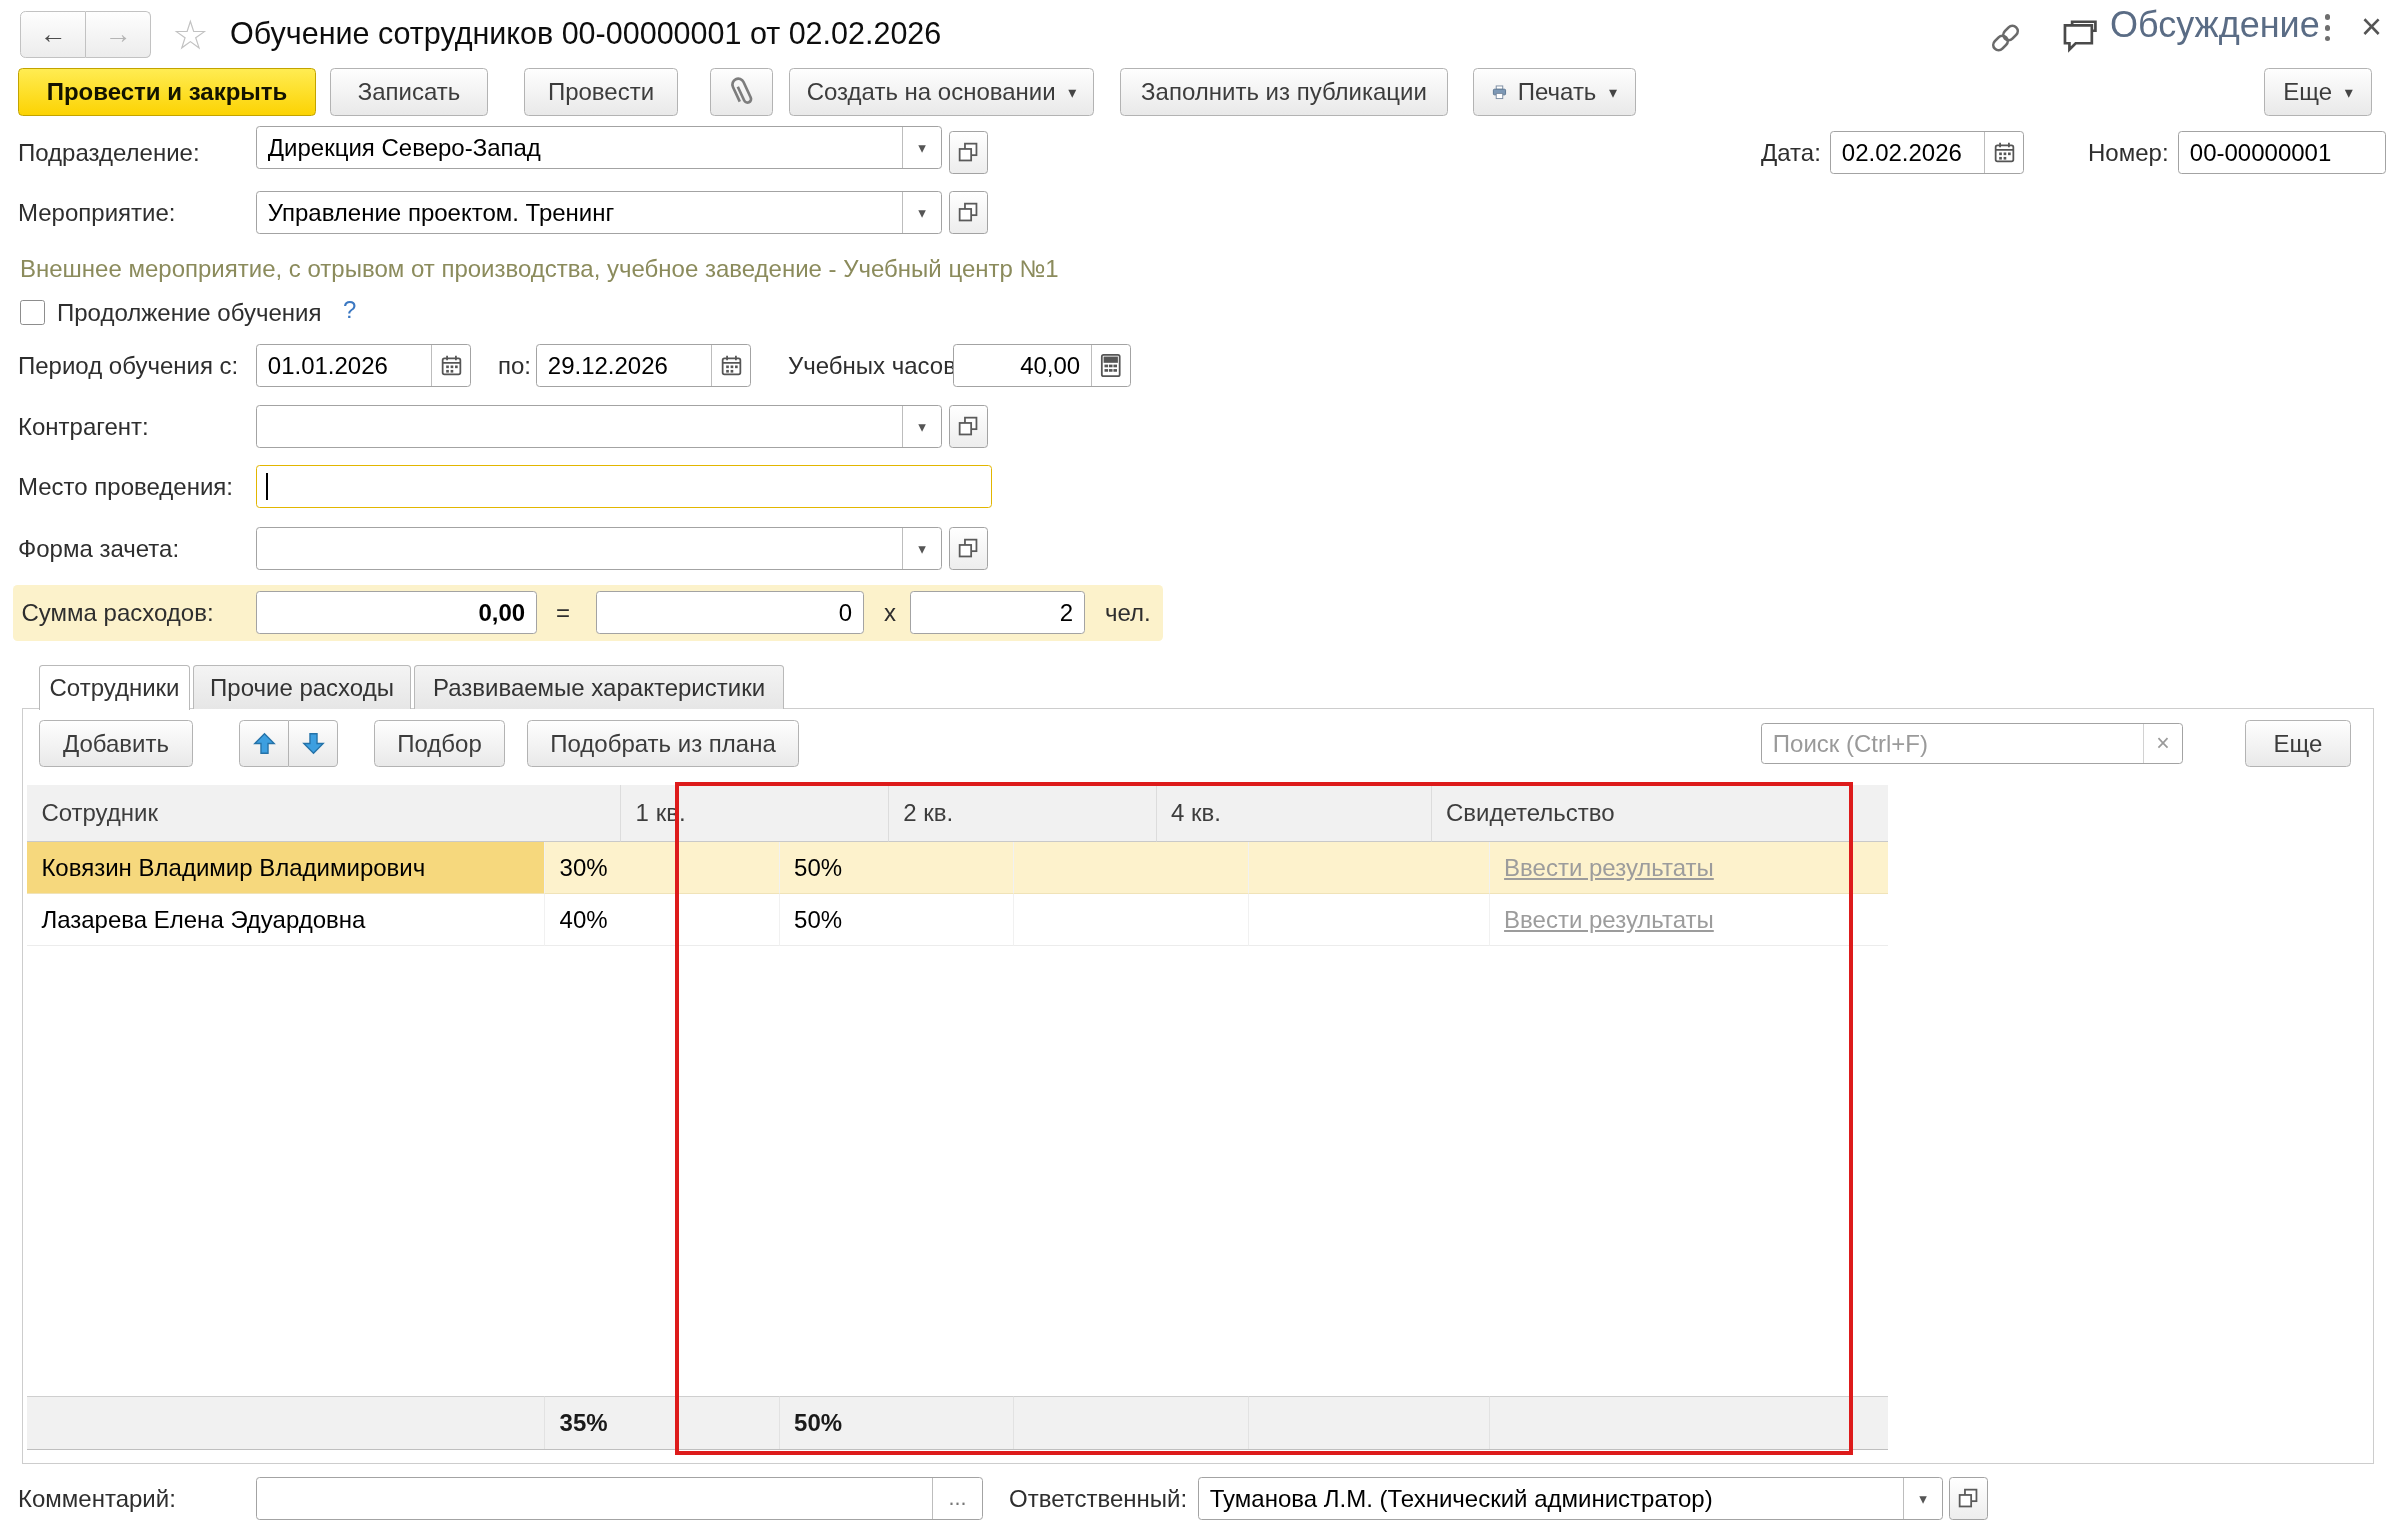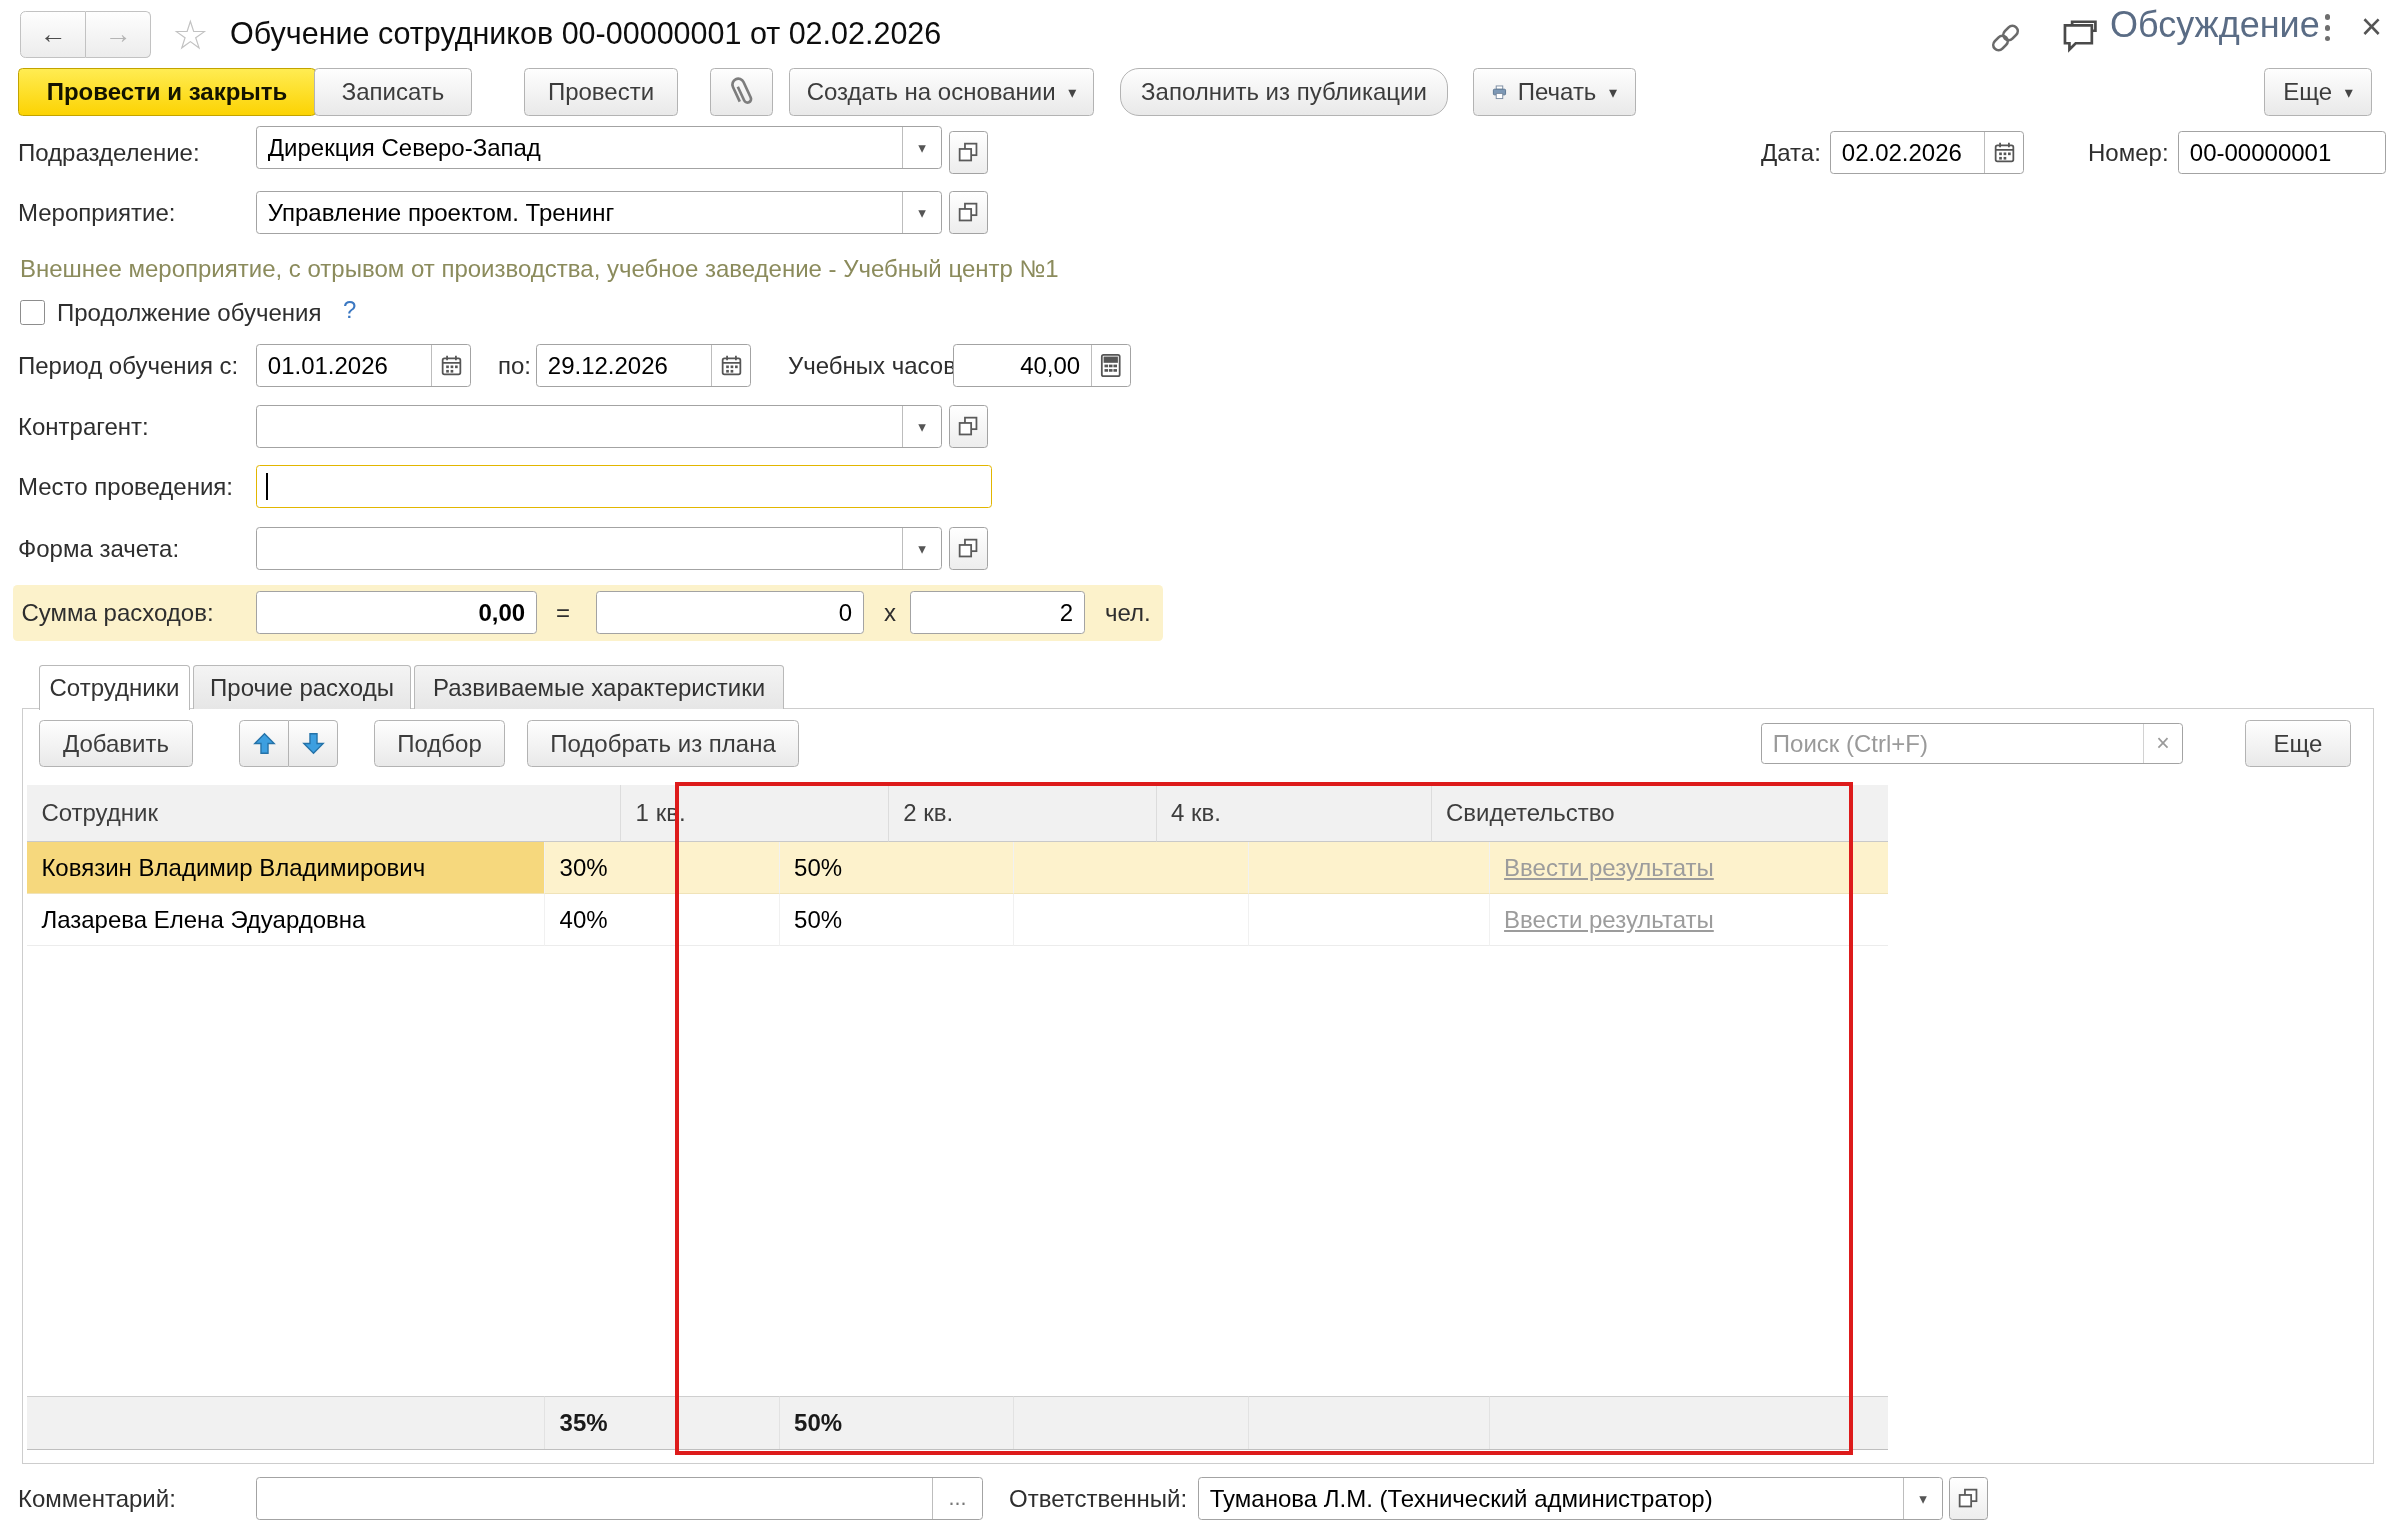--- a/index.html
+++ b/index.html
@@ -123,36 +123,36 @@
   <div class="abs dots-icon" style="left:2325px; top:14.4px;">
       <i></i>
       <i></i>
       <i></i>
     </div>
   <div class="abs close-x" style="left:2361px; top:7.2px;">×</div>
 
   <div class="btn btn-yellow" style="left:18px; top:68px; width:298px;">
       <span>Провести и закрыть</span>
     </div>
-  <div class="btn" style="left:314px; top:68px; width:158px;">
+  <div class="btn" style="left:330px; top:68px; width:158px;">
       <span>Записать</span>
     </div>
   <div class="btn" style="left:524px; top:68px; width:154px;">
       <span>Провести</span>
     </div>
   <div class="btn" style="left:710px; top:68px; width:63px; padding:0;">
     <svg width="30.5" height="34" viewBox="0 0 34 38">
         <path d="M11 28 V10 a6.5 6.5 0 0 1 13 0 v19 a4 4 0 0 1 -8 0 V12" fill="none" stroke="#7d7d7d" stroke-width="3" transform="rotate(-25 17 19)"></path>
       </svg>
   </div>
   <div class="btn" style="left:789px; top:68px; width:305px;">
       <span>Создать на основании</span>
       <span class="caret"></span>
     </div>
-  <div class="btn" style="left:1120px; top:68px; width:328px;border-radius:19px;">
+  <div class="btn" style="left:1120px; top:68px; width:328px;">
       <span>Заполнить из публикации</span>
     </div>
   <div class="btn" style="left:1473px; top:68px; width:163px;">
     <svg width="29" height="27" viewBox="0 0 32 30" style="margin-right:10.8px;">
         <g>
           <rect x="9" y="1" width="14" height="7" fill="#fff" stroke="#7a8ba0" stroke-width="2"></rect>
           <rect x="3" y="8" width="26" height="12" rx="2" fill="#7d98b5" stroke="#5a7591" stroke-width="2"></rect>
           <rect x="9" y="17" width="14" height="11" fill="#fff" stroke="#7a8ba0" stroke-width="2"></rect>
         </g>
       </svg>

